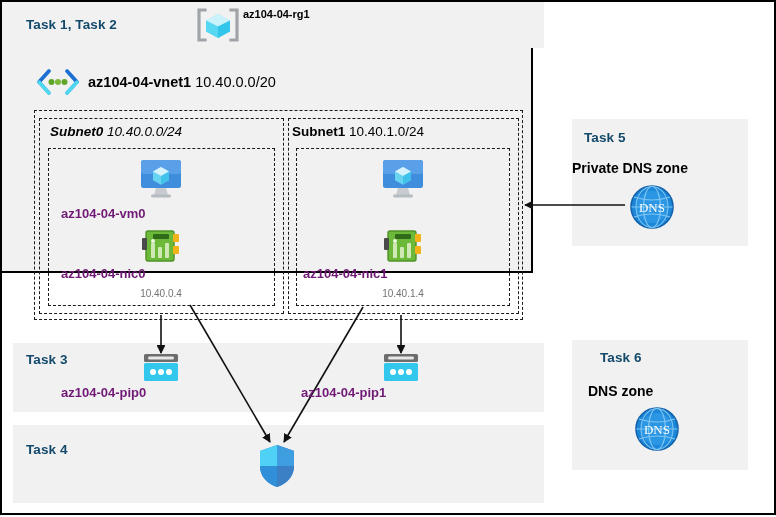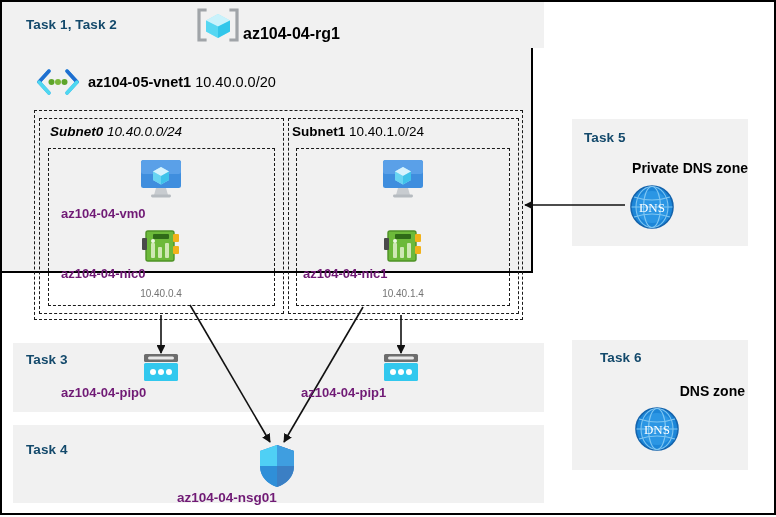--- a/index.html
+++ b/index.html
@@ -31,31 +31,31 @@
   .subnet0{left:39px;top:118px;width:245px;height:196px;}
   .subnet1{left:288px;top:118px;width:231px;height:196px;}
   .vm0box{left:48px;top:148px;width:227px;height:158px;}
   .vm1box{left:296px;top:148px;width:214px;height:158px;}
 
   
   .task-label{position:absolute;color:#13496b;font-weight:bold;font-size:13.5px;
               letter-spacing:.1px;white-space:nowrap;}
   .title-bold{font-weight:bold;color:#000;}
   .title-reg{font-weight:normal;color:#000000;}
-  .rg-title{position:absolute;left:243px;top:25px;font-size:16px;font-weight:bold;color:#000;white-space:nowrap;}
+  .rg-title{position:absolute;left:243px;top:8px;font-size:11px;font-weight:bold;color:#000;white-space:nowrap;}
   .vnet-title{position:absolute;left:88px;top:74px;font-size:14.5px;white-space:nowrap;}
   .subnet-title{position:absolute;font-size:13.5px;white-space:nowrap;}
   .s0t{left:50px;top:124px;font-style:italic;}
   .s1t{left:292px;top:124px;}
 
   .node-label{position:absolute;font-size:13px;font-weight:bold;
               color:#701a75;white-space:nowrap;}
   .node-sub{position:absolute;text-align:center;font-size:10px;
             color:#737373;white-space:nowrap;}
-  .hdr-center{position:absolute;text-align:right;font-size:14px;font-weight:bold;color:#000;white-space:nowrap;}
+  .hdr-center{position:absolute;text-align:left;font-size:14px;font-weight:bold;color:#000;white-space:nowrap;}
 
   
   .icon{position:absolute;}
 
   svg{display:block;overflow:visible;}
 </style>
 </head>
 <body>
 
 <div class="canvas">
@@ -110,21 +110,21 @@
     <path d="M31,2 L41,13 L31,24" fill="none" stroke="#3aa0e8" stroke-width="3.4" stroke-linecap="round" stroke-linejoin="round"></path>
     <path d="M31,2 L41,13" stroke="#1f6fd0" stroke-width="3.4" fill="none" stroke-linecap="round"></path>
     <path d="M13,24 L3,13" stroke="#4fd8f0" stroke-width="3.4" fill="none" stroke-linecap="round"></path>
     <path d="M31,24 L41,13" stroke="#4fd8f0" stroke-width="3.4" fill="none" stroke-linecap="round"></path>
     <circle cx="15.5" cy="13" r="3" fill="#5ea52a"></circle>
     <circle cx="22" cy="13" r="3" fill="#7ab73a"></circle>
     <circle cx="28.5" cy="13" r="3" fill="#5ea52a"></circle>
   </svg>
 
   <div class="vnet-title">
-    <span class="title-bold">az104-05-vnet1</span>
+    <span class="title-bold">az104-04-vnet1</span>
     <span class="title-reg"> 10.40.0.0/20</span>
   </div>
 
   <div class="subnet-title s0t">
     <span class="title-bold">Subnet0</span>
     <span class="title-reg"> 10.40.0.0/24</span>
   </div>
 
   <svg class="icon" style="left:138px;top:158px;width:46px;height:40px;" viewBox="0 0 46 40">
     <rect x="3" y="2" width="40" height="28" rx="2.5" fill="#3f8ede"></rect>
@@ -208,41 +208,40 @@
 
   <div class="task-label" style="left:26px;top:442px;">Task 4</div>
 
   <svg class="icon" style="left:258px;top:444px;width:38px;height:44px;" viewBox="0 0 38 44">
     <path d="M19,1 L36,7 L36,22 C36,33 28,40 19,43 C10,40 2,33 2,22 L2,7 z" fill="#2f8fd8"></path>
     <path d="M19,1 L36,7 L36,22 C36,33 28,40 19,43 L19,1 z" fill="#3b7fc4"></path>
     <path d="M19,1 L2,7 L2,22 L19,22 z" fill="#4fd0f5"></path>
     <path d="M19,1 L36,7 L36,22 L19,22 z" fill="#3f9ee0"></path>
     <path d="M2,22 L19,22 L19,43 C10,40 2,33 2,22 z" fill="#2f8fd8"></path>
   </svg>
-  <div class="node-label" style="left:177px;top:490px;width:200px;font-size:13.5px;">az104-04-nsg01</div>
 
   <div class="task-label" style="left:584px;top:130px;">Task 5</div>
   <div class="hdr-center" style="left:572px;top:160px;width:176px;">Private DNS zone</div>
 
   <svg class="icon" style="left:629px;top:184px;width:46px;height:46px;" viewBox="0 0 46 46">
     <circle cx="23" cy="23" r="21" fill="#1c86d8"></circle>
     <circle cx="23" cy="23" r="21" fill="none" stroke="#1464ad" stroke-width="1.6"></circle>
     <circle cx="23" cy="23" r="16" fill="#2b96e4"></circle>
     <g stroke="#7fc6f2" stroke-width="1.1" fill="none">
       <ellipse cx="23" cy="23" rx="8.5" ry="20.5"></ellipse>
       <ellipse cx="23" cy="23" rx="16" ry="20.5"></ellipse>
       <line x1="2.5" y1="23" x2="43.5" y2="23"></line>
       <path d="M5,13 Q23,19 41,13"></path>
       <path d="M5,33 Q23,27 41,33"></path>
     </g>
     <text x="23" y="28" text-anchor="middle" font-family="'Liberation Serif', serif" font-size="13" fill="#ffffff">DNS</text>
   </svg>
 
   <div class="task-label" style="left:584px;top:350px;margin-left:16px;">Task 6</div>
-  <div class="hdr-center" style="left:600px;top:383px;width:145px;">DNS zone</div>
+  <div class="hdr-center" style="left:588px;top:383px;width:145px;">DNS zone</div>
 
   <svg class="icon" style="left:634px;top:406px;width:46px;height:46px;" viewBox="0 0 46 46">
     <circle cx="23" cy="23" r="21" fill="#1c86d8"></circle>
     <circle cx="23" cy="23" r="21" fill="none" stroke="#1464ad" stroke-width="1.6"></circle>
     <circle cx="23" cy="23" r="16" fill="#2b96e4"></circle>
     <g stroke="#7fc6f2" stroke-width="1.1" fill="none">
       <ellipse cx="23" cy="23" rx="8.5" ry="20.5"></ellipse>
       <ellipse cx="23" cy="23" rx="16" ry="20.5"></ellipse>
       <line x1="2.5" y1="23" x2="43.5" y2="23"></line>
       <path d="M5,13 Q23,19 41,13"></path>

